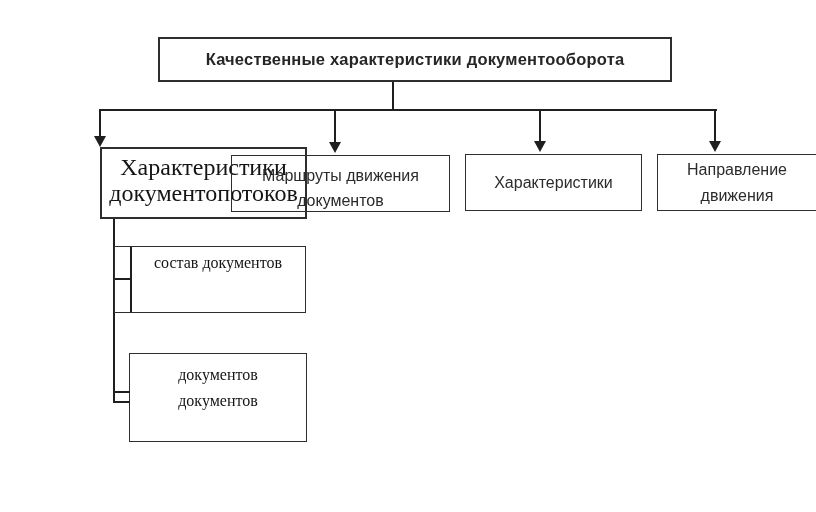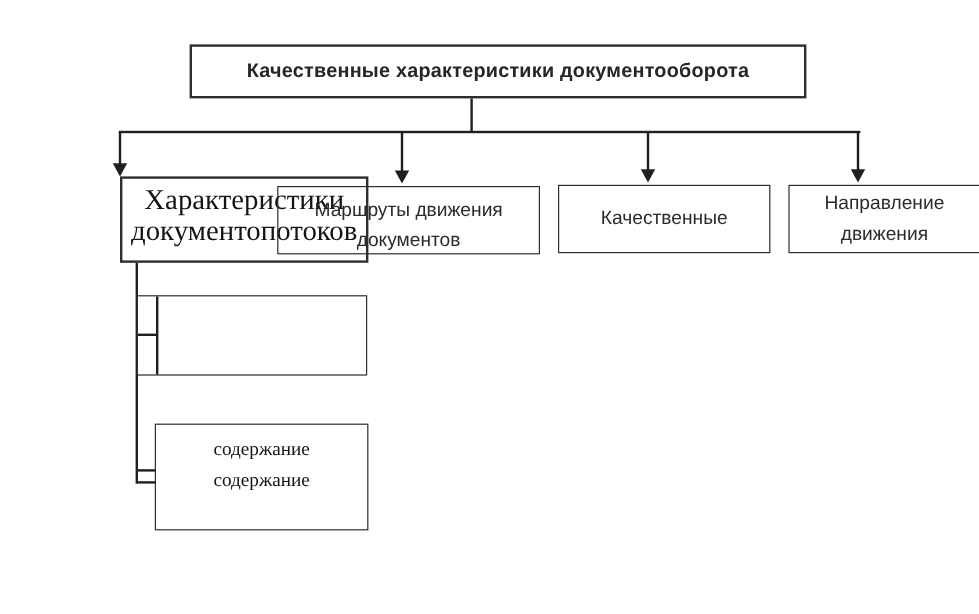--- a/index.html
+++ b/index.html
@@ -95,36 +95,37 @@
 
   <div class="box b2" id="box-characteristics" style="left:100px;top:147px;width:207px;height:72px;">
     <span>Характеристики документопотоков</span>
   </div>
 
   <div class="box b15 sans-label" id="box-routes" style="left:231px;top:155px;width:219px;height:57px;">
     <span>Маршруты движения документов</span>
   </div>
 
   <div class="box b15 sans-label" id="box-periodicity" style="left:465px;top:154px;width:177px;height:57px;">
-    <span>Качественные</span>
+    <span>Характеристики</span>
   </div>
 
   <div class="box b15 sans-label" id="box-direction" style="left:657px;top:154px;width:160px;height:57px;">
     <span>Направление движения</span>
   </div>
 
   <div class="line" style="left:113px;top:219px;width:2px;height:184px;"></div>
 
   <div class="box b15" style="left:114px;top:246px;width:192px;height:67px;"></div>
 
   <div class="line" style="left:130px;top:247px;width:2px;height:65px;"></div>
 
   <div class="line" style="left:115px;top:278px;width:16px;height:2px;"></div>
 
+  <div id="composition-label" class="serif-label" style="left:132px;top:254px;width:172px;">состав документов</div>
 
   <div class="box b15 serif-label" id="box-content" style="left:129px;top:353px;width:178px;height:89px;">
-    <span>содержание содержание</span>
+    <span>документов документов</span>
   </div>
 
   <div class="line" style="left:114px;top:391px;width:16px;height:2px;"></div>
   <div class="line" style="left:114px;top:401px;width:16px;height:2px;"></div>
 
 </div>
 
 </body></html>

